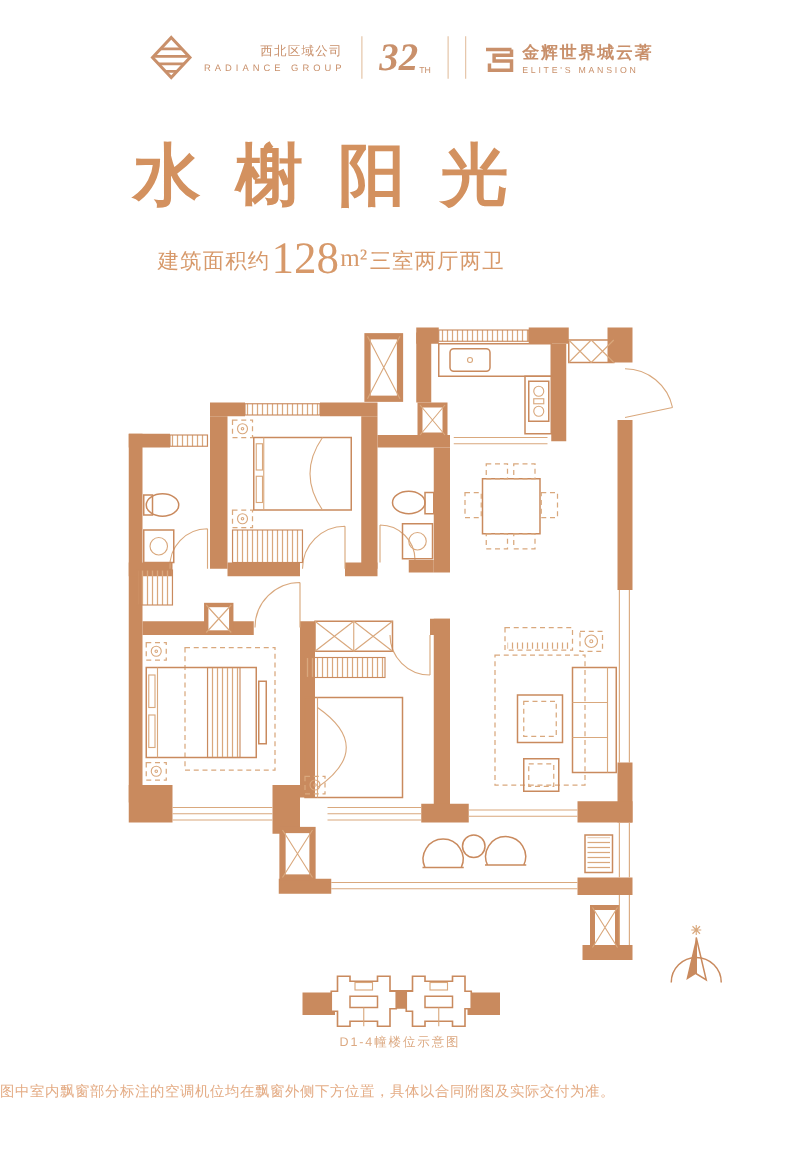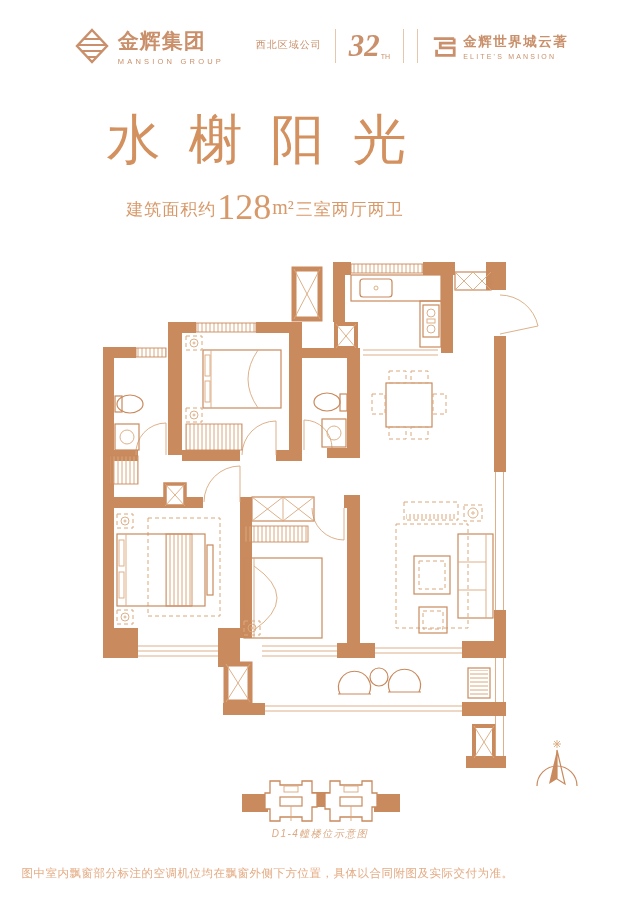--- a/index.html
+++ b/index.html
@@ -11,36 +11,36 @@
   .hdr .vdiv{width:1px;height:34px;background:#e6c7ac;}
   .lg1{display:flex;align-items:center;gap:7px;}
   .lg1 .txt .row1{display:flex;align-items:baseline;gap:5px;}
   .lg1 .cn{font-size:21px;font-weight:bold;letter-spacing:1px;}
   .lg1 .region{font-size:10px;letter-spacing:1px;margin-left:45px;}
   .lg1 .en{font-size:7.5px;letter-spacing:3.2px;margin-top:2px;}
   .anniv{display:flex;align-items:flex-end;}
   .anniv .num{font-family:"Liberation Serif",serif;font-style:italic;font-weight:bold;font-size:31px;line-height:28px;}
   .anniv .th{font-size:7px;margin-left:1px;}
   .proj{font-size:22px;font-weight:bold;letter-spacing:2px;font-family:"Liberation Serif",serif;}
-  .lg4{display:flex;align-items:flex-start;gap:6px;}
+  .lg4{display:flex;align-items:flex-end;gap:6px;}
   .lg4 .cn{font-size:13.5px;font-weight:bold;letter-spacing:1.5px;}
   .lg4 .en{font-size:7px;letter-spacing:2.2px;margin-top:2px;}
   
   .title{position:absolute;top:104px;left:0;width:513px;text-align:center;
-         font-size:54px;font-weight:normal;color:#d3915f;letter-spacing:0.52em;text-indent:0.52em;}
+         font-size:54px;font-weight:bold;color:#d3915f;letter-spacing:0.52em;text-indent:0.52em;}
   .subtitle{position:absolute;top:196px;left:0;width:530px;text-align:center;color:#d7996a;
             font-size:17px;letter-spacing:1px;}
   .subtitle .big{font-family:"Liberation Serif",serif;font-size:36px;line-height:20px;
                  vertical-align:-4px;letter-spacing:0;margin:0 1px;}
   .subtitle .unit{font-family:"Liberation Serif",serif;font-size:20px;vertical-align:1px;letter-spacing:0;margin-right:2px;}
   
   .plan{position:absolute;left:95px;top:255px;}
   .caption{position:absolute;top:827px;left:225px;width:190px;text-align:center;
-           font-size:10px;letter-spacing:1.5px;color:#dca982;font-style:italic;}
-  .disclaimer{position:absolute;top:866px;left:0;width:535px;text-align:center;
+           font-size:10px;letter-spacing:1.5px;color:#dca982;}
+  .disclaimer{position:absolute;top:866px;left:0;width:535px;
               font-size:11.5px;color:#e4ac85;letter-spacing:0.5px;}
 </style>
 </head>
 <body>
 
 <div class="page">
 
   <div class="hdr">
     <div class="lg1">
       <svg width="38" height="40" viewBox="0 0 36 40">
@@ -49,24 +49,23 @@
               <path d="M18,4 L33,20 L18,36 L3,20 Z"></path>
             </clipPath>
           </defs>
         <path d="M18,4 L33,20 L18,36 L3,20 Z" fill="none" stroke="#c9906b" stroke-width="2.4"></path>
         <g clip-path="url(#dia)" stroke="#c9906b" stroke-width="2.2">
           <path d="M2,13 L34,13 M2,19 L34,19 M2,25 L34,25 M2,31 L34,31" fill="none"></path>
         </g>
       </svg>
       <div class="txt">
         <div class="row1">
-          <span class="cn">金辉集团</span>
           <span class="region">西北区域公司</span>
         </div>
-        <div class="en">MANSION GROUP</div>
+        <div class="en">RADIANCE GROUP</div>
       </div>
     </div>
     <div class="vdiv"></div>
     <div class="anniv">
       <span class="num">32</span>
       <span class="th">TH</span>
     </div>
     <div class="vdiv"></div>
     <div class="vdiv"></div>
     <div class="lg4">

